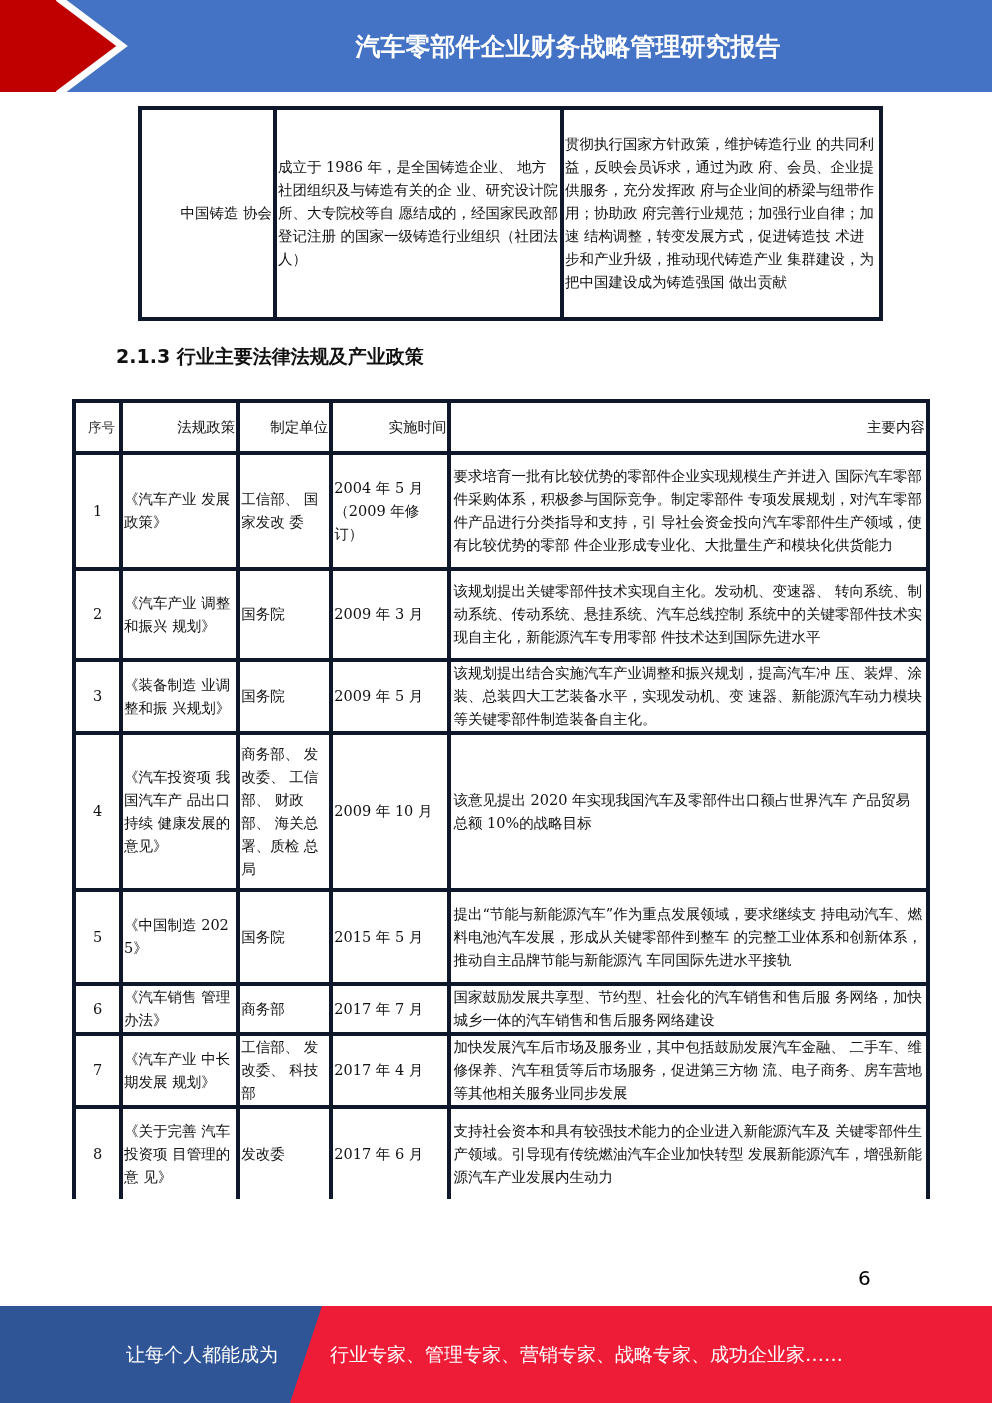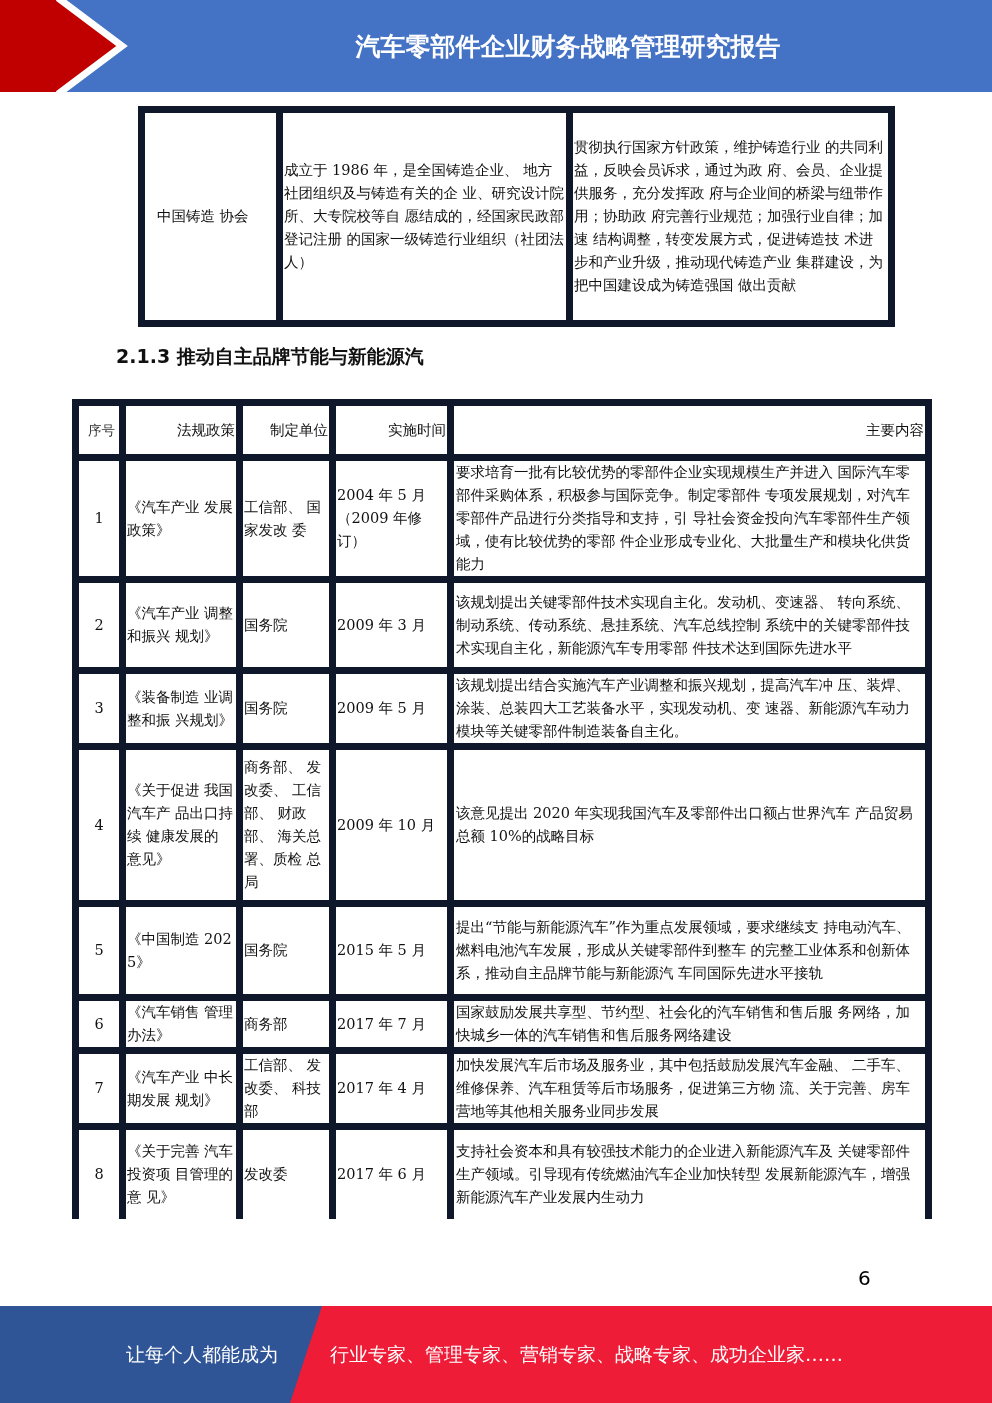--- a/index.html
+++ b/index.html
@@ -14,24 +14,24 @@
     background: #4472c4;
   }
   .header svg { position: absolute; left: 0; top: 0; }
   .header-title {
     position: absolute; left: 180px; right: 36px; top: 0; height: 92px;
     display: flex; align-items: center; justify-content: center;
     color: #fff; font-family: "DejaVu Sans", sans-serif; font-weight: bold;
     font-size: 25px; letter-spacing: 0px;
   }
   table { border-collapse: collapse; table-layout: fixed; position: absolute; }
-  td, th { border: 7px solid #0f172a; padding: 0 1px; vertical-align: middle; font-size: 14.5px; line-height: 23px; word-break: break-all; font-weight: normal; }
+  td, th { border: 4px solid #0f172a; padding: 0 1px; vertical-align: middle; font-size: 14.5px; line-height: 23px; word-break: break-all; font-weight: normal; }
   .org-table { left: 138px; top: 106px; width: 716px; }
   .org-table td { height: 207px; }
-  .org-table .c1 { width: 118px; text-align: left; padding-left: 12px; }
+  .org-table .c1 { width: 118px; text-align: right; padding-left: 12px; }
   .org-table .c2 { width: 281px; }
   .org-table .c3 { width: 313px; }
   .org-table { border: 2px solid #222; }
   .section-title {
     position: absolute; left: 116px; top: 344px;
     font-family: "DejaVu Sans", sans-serif; font-weight: bold; font-size: 19px;
   }
   .policy-table { left: 66px; top: 399px; width: 858px; margin-left: 6px; }
   .policy-table th { font-family: "DejaVu Sans", sans-serif; font-size: 14.5px; height: 48px; text-align: right; }
   .policy-table th.seq { font-size: 13.5px; line-height: 16px; color: #333; text-align: right; padding-right: 4px; }
@@ -72,21 +72,21 @@
 <table class="org-table">
   <tbody>
       <tr>
     <td class="c1">中国铸造 协会</td>
     <td class="c2">成立于 1986 年，是全国铸造企业、 地方社团组织及与铸造有关的企 业、研究设计院所、大专院校等自 愿结成的，经国家民政部登记注册 的国家一级铸造行业组织（社团法 人）</td>
     <td class="c3">贯彻执行国家方针政策，维护铸造行业 的共同利益，反映会员诉求，通过为政 府、会员、企业提供服务，充分发挥政 府与企业间的桥梁与纽带作用；协助政 府完善行业规范；加强行业自律；加速 结构调整，转变发展方式，促进铸造技 术进步和产业升级，推动现代铸造产业 集群建设，为把中国建设成为铸造强国 做出贡献</td>
   </tr>
 </tbody>
   </table>
 
-<div class="section-title">2.1.3 推动自主品牌节能与新能源汽</div>
+<div class="section-title">2.1.3 行业主要法律法规及产业政策</div>
 
 <table class="policy-table">
   <colgroup>
     <col class="w-seq">
       <col class="w-name">
       <col class="w-unit">
       <col class="w-date">
       <col class="w-content">
   </colgroup>
   <tbody>
@@ -113,21 +113,21 @@
   </tr>
   <tr style="height:72px">
     <td class="seq">3</td>
     <td>《装备制造 业调整和振 兴规划》</td>
     <td>国务院</td>
     <td>2009 年 5 月</td>
     <td class="content">该规划提出结合实施汽车产业调整和振兴规划，提高汽车冲 压、装焊、涂装、总装四大工艺装备水平，实现发动机、变 速器、新能源汽车动力模块等关键零部件制造装备自主化。</td>
   </tr>
   <tr style="height:157px">
     <td class="seq">4</td>
-    <td>《关于促进 我国汽车产 品出口持续 健康发展的 意见》</td>
+    <td>《汽车投资项 我国汽车产 品出口持续 健康发展的 意见》</td>
     <td>商务部、 发改委、 工信部、 财政部、 海关总署、质检 总局</td>
     <td>2009 年 10 月</td>
     <td class="content">该意见提出 2020 年实现我国汽车及零部件出口额占世界汽车 产品贸易总额 10%的战略目标</td>
   </tr>
   <tr style="height:94px">
     <td class="seq">5</td>
     <td>《中国制造 2025》</td>
     <td>国务院</td>
     <td>2015 年 5 月</td>
     <td class="content">提出“节能与新能源汽车”作为重点发展领域，要求继续支 持电动汽车、燃料电池汽车发展，形成从关键零部件到整车 的完整工业体系和创新体系，推动自主品牌节能与新能源汽 车同国际先进水平接轨</td>
@@ -137,21 +137,21 @@
     <td>《汽车销售 管理办法》</td>
     <td>商务部</td>
     <td>2017 年 7 月</td>
     <td class="content">国家鼓励发展共享型、节约型、社会化的汽车销售和售后服 务网络，加快城乡一体的汽车销售和售后服务网络建设</td>
   </tr>
   <tr style="height:70px">
     <td class="seq">7</td>
     <td>《汽车产业 中长期发展 规划》</td>
     <td>工信部、 发改委、 科技部</td>
     <td>2017 年 4 月</td>
-    <td class="content">加快发展汽车后市场及服务业，其中包括鼓励发展汽车金融、 二手车、维修保养、汽车租赁等后市场服务，促进第三方物 流、关于完善、房车营地等其他相关服务业同步发展</td>
+    <td class="content">加快发展汽车后市场及服务业，其中包括鼓励发展汽车金融、 二手车、维修保养、汽车租赁等后市场服务，促进第三方物 流、电子商务、房车营地等其他相关服务业同步发展</td>
   </tr>
   <tr class="last" style="height:92px">
     <td class="seq">8</td>
     <td>《关于完善 汽车投资项 目管理的意 见》</td>
     <td>发改委</td>
     <td>2017 年 6 月</td>
     <td class="content">支持社会资本和具有较强技术能力的企业进入新能源汽车及 关键零部件生产领域。引导现有传统燃油汽车企业加快转型 发展新能源汽车，增强新能源汽车产业发展内生动力</td>
   </tr>
 </tbody>
   </table>

